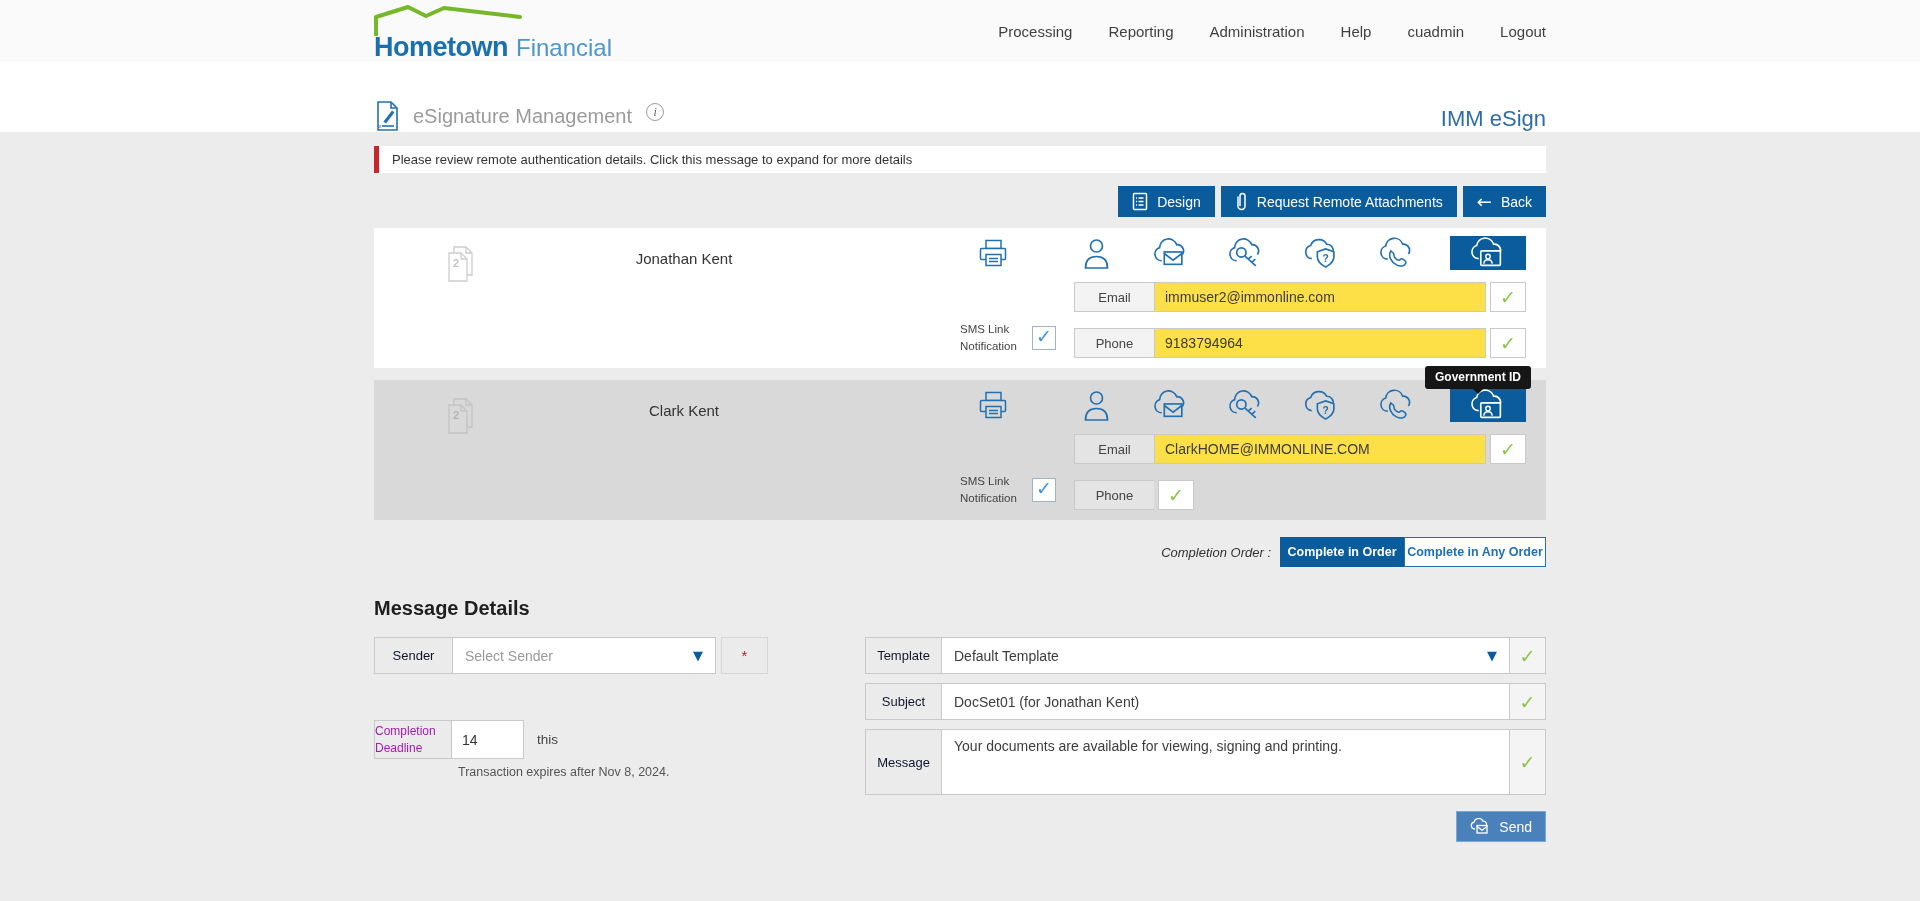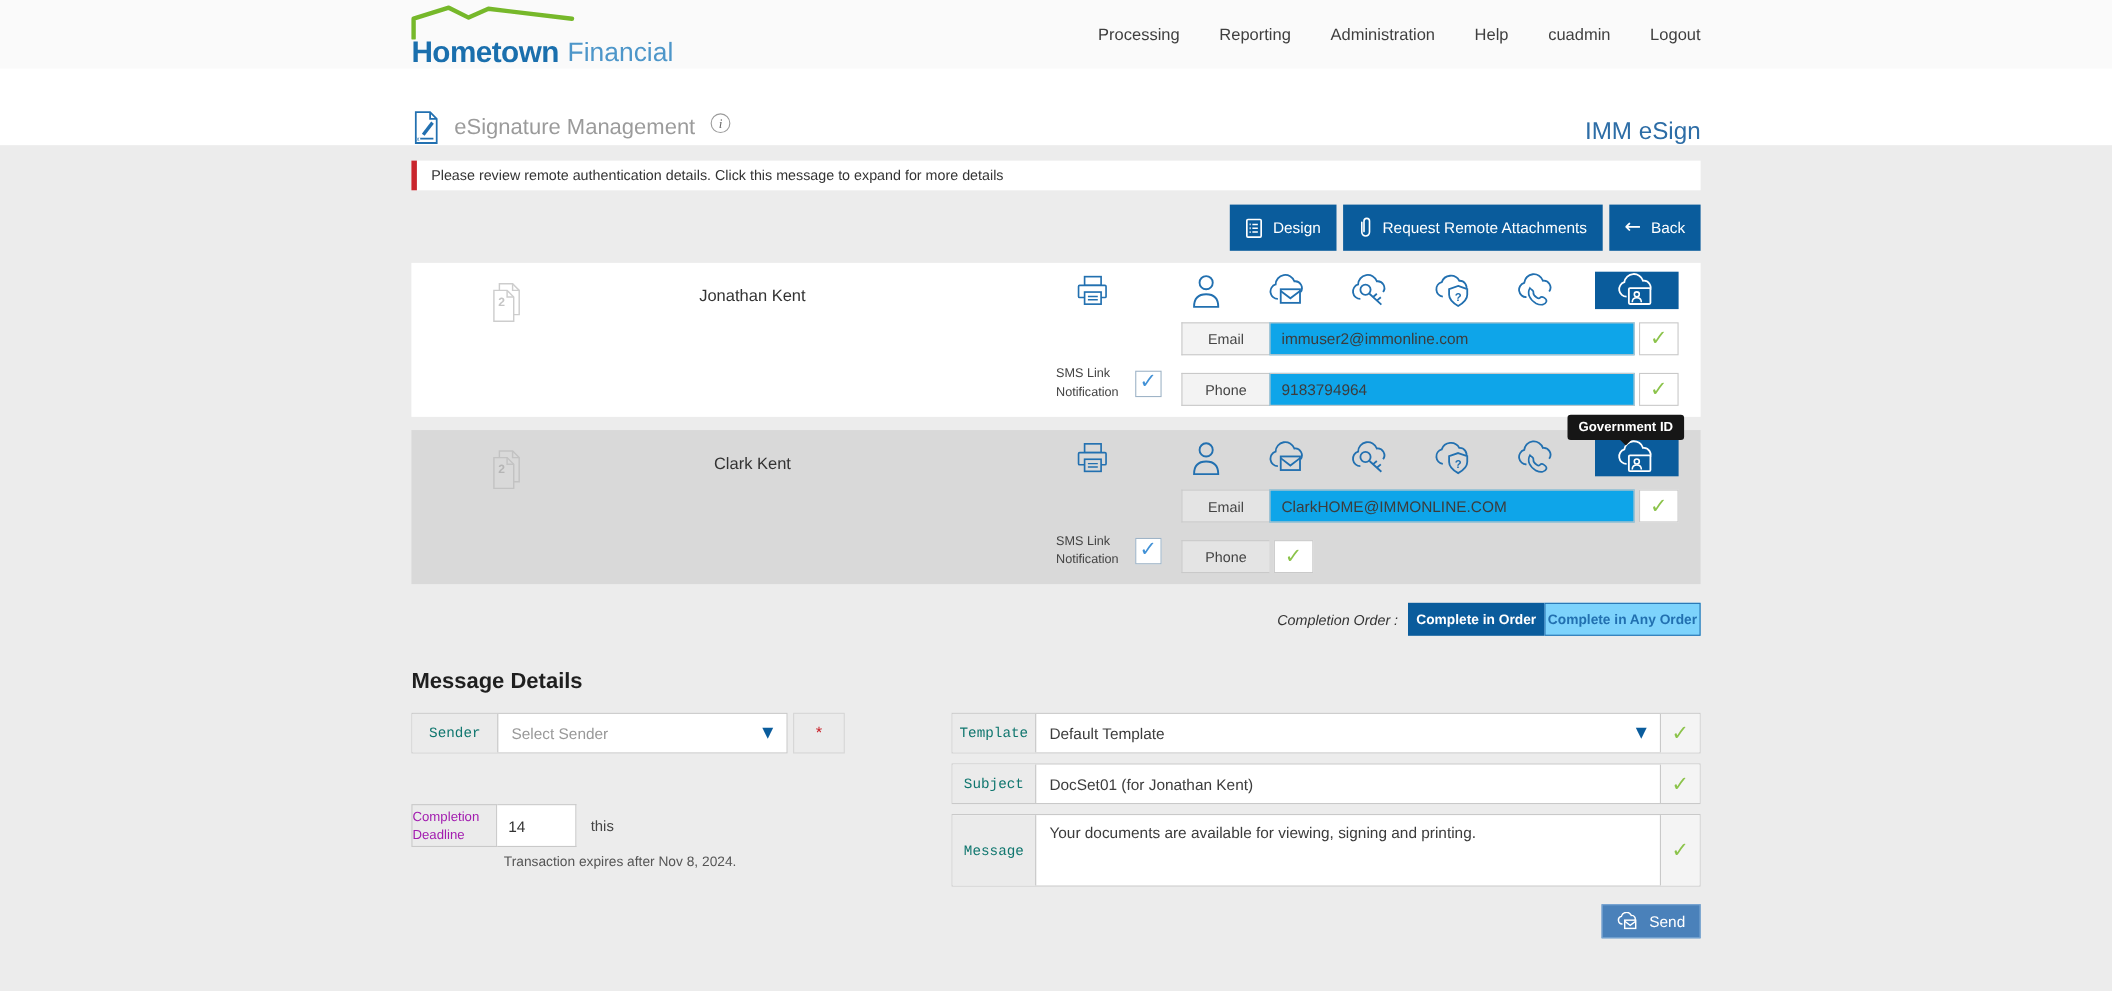--- a/index.html
+++ b/index.html
@@ -31,21 +31,21 @@
   .product-name { font-size:22px; color:#2d6da6; }
 
   
   .content { width:1172px; margin:0 auto; padding-top:14px; }
 
   .alert { background:#fff; border-left:5px solid #c9252d; height:27px;
     display:flex; align-items:center; padding-left:13px; font-size:13px; color:#333;
     cursor:pointer; }
 
   .toolbar { margin-top:13px; display:flex; justify-content:flex-end; gap:6px; }
-  .btn-dark { background:#0a5c9c; color:#fff; border:none; height:42px;
+  .btn-dark { background:#0a5c9c; color:#fff; border:none; height:31px;
     display:inline-flex; align-items:center; gap:9px; padding:12px 14px;
     font-size:14px; font-family:"Liberation Sans", sans-serif; cursor:pointer; }
   .btn-dark .arrow { font-size:18px; line-height:1; }
 
   
   .card { position:relative; height:140px; margin-top:11px; background:#fff; --card-bg:#ffffff; }
   .card.selected { background:#d9d9d9; --card-bg:#d9d9d9; margin-top:12px; }
   .doc-icon { position:absolute; left:68px; top:16px; }
   .rec-name { position:absolute; left:110px; top:22px; width:400px; text-align:center;
     font-size:15px; color:#333; }
@@ -56,21 +56,21 @@
     color:#2270b0; cursor:pointer; }
   .authicon.gov-selected { width:76px; background:#0a5c9c; color:#ffffff; --card-bg:#0a5c9c; }
   .fillbg { fill:var(--card-bg); }
 
   .contact-row { position:absolute; left:700px; width:452px; height:30px; display:flex; }
   .contact-row.email { top:54px; }
   .contact-row.phone { top:100px; }
   .field-label { width:80px; background:#f3f3f3; border:1px solid #c9c9c9; border-right:none;
     display:flex; align-items:center; justify-content:center; font-size:13px; color:#444; }
   .card.selected .field-label { background:#e4e4e4; }
-  .field-input { flex:1; background:#0ea5e9; border:1px solid #c9c9c9;
+  .field-input { flex:1; background:#fde047; border:1px solid #c9c9c9;
     display:flex; align-items:center; padding-left:10px; font-size:14px; color:#3c3c3c; }
   .field-check { width:36px; margin-left:4px; background:#fff; border:1px solid #c9c9c9;
     display:flex; align-items:center; justify-content:center; }
   .green-check { color:#8bc34a; font-size:19px; }
 
   .sms-block { position:absolute; left:586px; top:93px; display:flex; align-items:center; gap:15px; }
   .sms-label { font-size:11.5px; color:#444; line-height:1.5; }
   .checkbox { width:24px; height:24px; background:#fff; border:1px solid #9fb4c7;
     display:flex; align-items:center; justify-content:center; cursor:pointer; }
   .blue-check { color:#4191d6; font-size:19px; margin-top:-4px; }
@@ -79,32 +79,32 @@
     font-size:12px; font-weight:bold; padding:4px 10px 5px; border-radius:3px; z-index:5; white-space:nowrap; }
   .tooltip .caret { position:absolute; left:44%; bottom:-5px; width:0; height:0;
     border-left:6px solid transparent; border-right:6px solid transparent; border-top:6px solid #161616; }
 
   
   .order-row { margin-top:17px; display:flex; justify-content:flex-end; align-items:center; }
   .order-label { font-size:13px; color:#333; margin-right:9px;font-style:italic; }
   .seg { height:30px; display:flex; align-items:center; justify-content:center;
     font-size:12.5px; font-weight:bold; cursor:pointer; }
   .seg.on { width:124px; background:#0a5c9c; color:#fff; }
-  .seg.off { width:142px; background:#7dd3fc; color:#2270b0; border:1px solid #2270b0; }
+  .seg.off { width:142px; background:#ffffff; color:#2270b0; border:1px solid #2270b0; }
 
   
   .md-heading { margin-top:30px; font-size:20px; font-weight:600; color:#1f1f1f; }
   .md-cols { margin-top:17px; display:flex; justify-content:space-between; }
   .md-left { width:394px; }
   .md-right { width:681px; }
 
   .sender-row { display:flex; height:37px; }
   .sender-group { width:342px; display:flex; border:1px solid #c9c9c9; background:#fff; }
   .group-label { width:78px; background:#ebebeb; border-right:1px solid #c9c9c9;
-    display:flex; align-items:center; justify-content:center; font-size:13px; color:#0f766e; text-align:center;font-family:Liberation Mono, monospace;}
+    display:flex; align-items:center; justify-content:center; font-size:13px; color:#0f172a; text-align:center;}
   .sender-value { flex:1; display:flex; align-items:center; padding:0 12px;
     font-size:14px; color:#999; cursor:pointer; }
   .sender-value .caret-dd { margin-left:auto; }
   .caret-dd { color:#0a5c9c; font-size:13px; }
   .req-cell { width:47px; margin-left:5px; background:#ebebeb; border:1px solid #d6d6d6;
     display:flex; align-items:center; justify-content:center; color:#c9252d; font-size:15px; }
 
   .deadline-row { margin-top:46px; display:flex; align-items:center; }
   .deadline-label { width:78px; height:39px; background:#ebebeb; border:1px solid #c9c9c9;
     display:flex; flex-direction:column; align-items:flex-start; justify-content:center;

